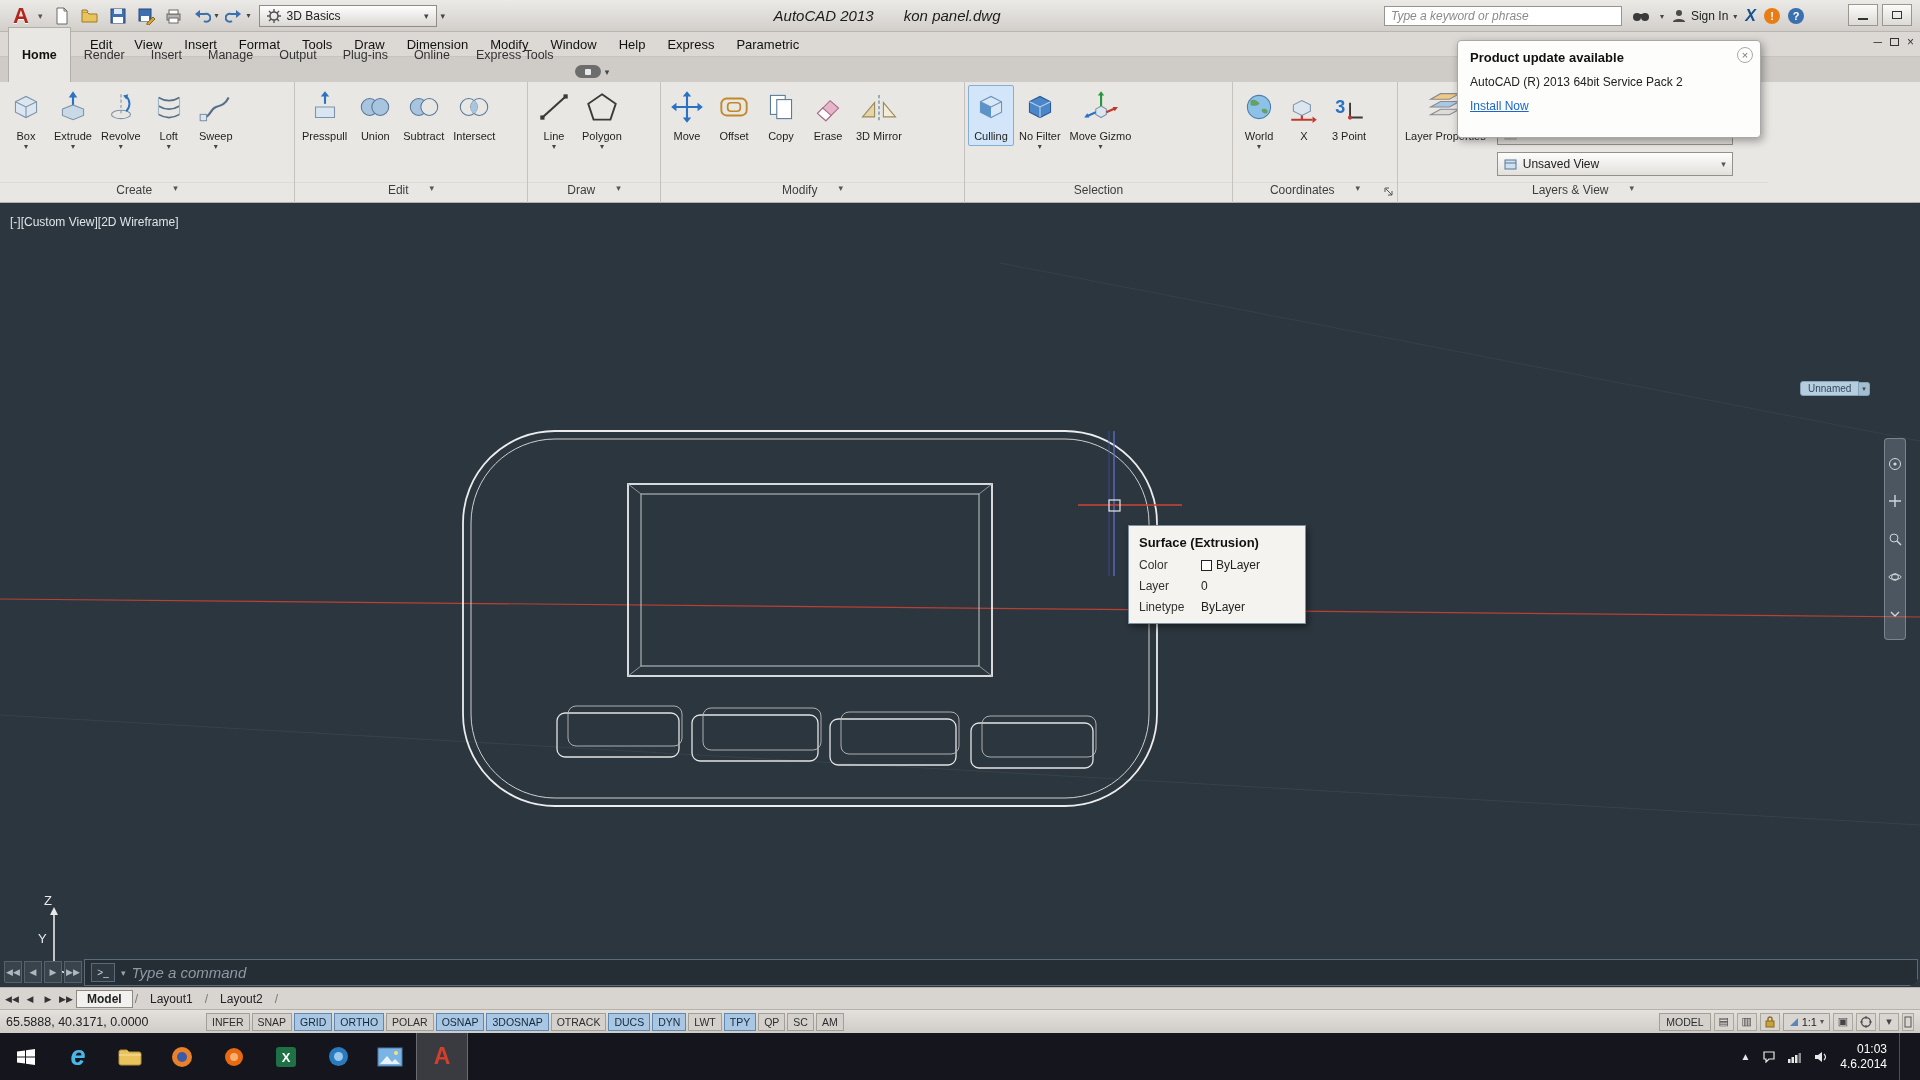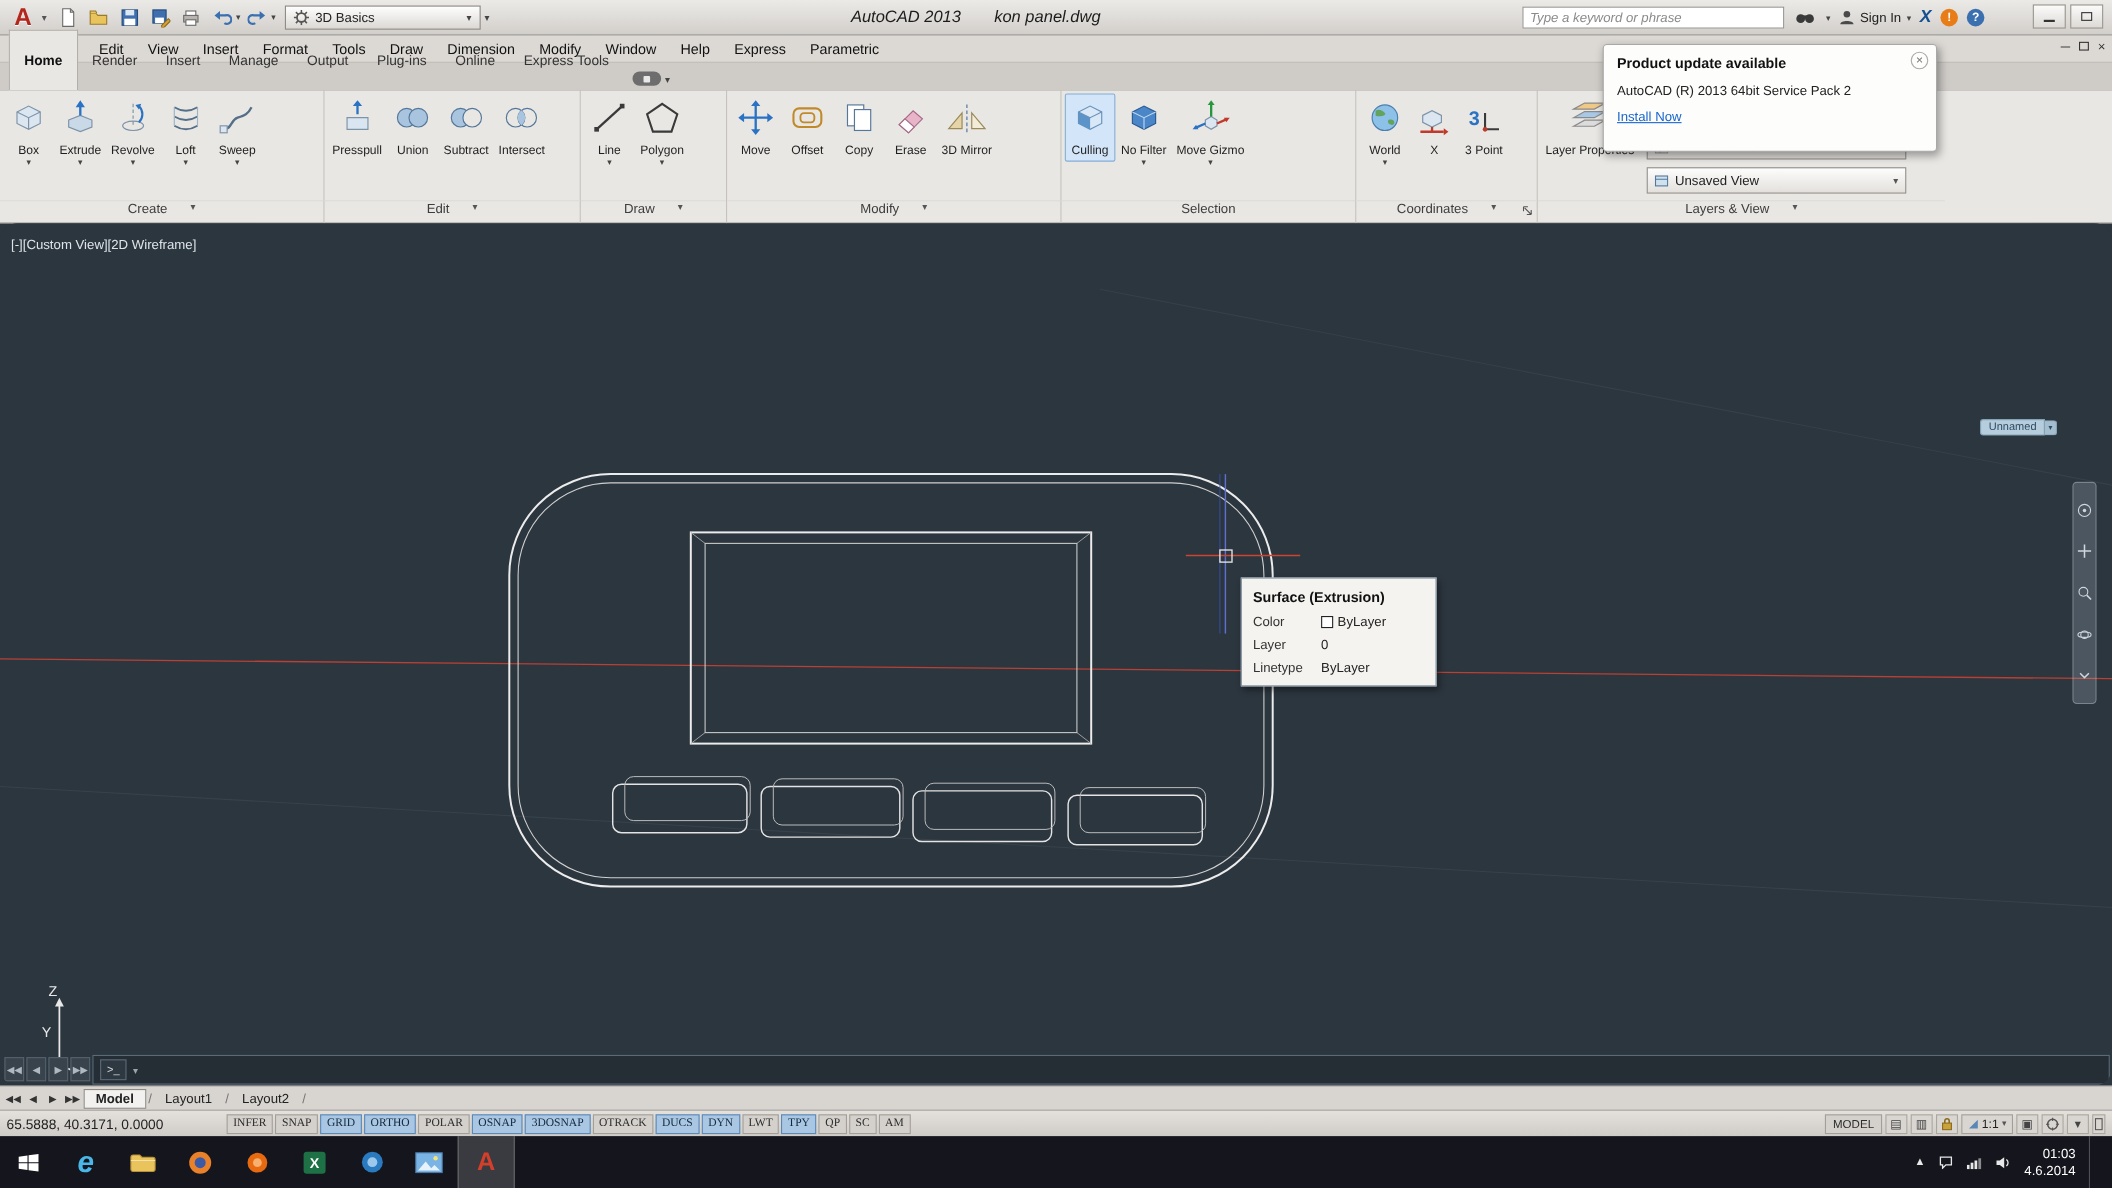--- a/index.html
+++ b/index.html
@@ -127,21 +127,21 @@
   .lnav{font-size:9px;color:#333;width:16px;height:16px;display:flex;align-items:center;justify-content:center;}
   .ltab{font-size:12px;color:#222;padding:1px 10px;}
   .ltab.active{background:#f2f1ef;border:1px solid #8d8a85;font-weight:bold;}
   .lslash{color:#777;font-size:12px;}
 
   
   .statusbar{position:absolute;left:0;top:1009px;width:1920px;height:24px;background:linear-gradient(#e4e1dd,#cfccc8);
     display:flex;align-items:center;padding:0 6px;border-top:1px solid #b5b2ad;}
   .coords{font-size:12.5px;color:#222;width:200px;}
   .toggles{display:flex;gap:2px;}
-  .tg{font-size:10.5px;color:#2d2d2d;padding:2px 5px;border:1px solid #a39f98;background:#d4d1cc;line-height:12px;font-family:Liberation Serif, serif;}
+  .tg{font-size:10.5px;color:#2d2d2d;padding:2px 5px;border:1px solid #a39f98;background:#d4d1cc;line-height:12px;}
   .tg.active{background:#a9c6e3;border-color:#5c88b6;color:#14293d;}
   .sb-right{margin-left:auto;display:flex;align-items:center;gap:3px;}
   .sbtn{font-size:10.5px;color:#2d2d2d;padding:2px 6px;border:1px solid #a39f98;background:#d4d1cc;line-height:12px;}
   .sbi{width:20px;height:18px;border:1px solid #aaa79f;background:#d9d6d2;display:flex;align-items:center;
     justify-content:center;font-size:11px;color:#444;}
   .scalebtn{display:flex;align-items:center;gap:3px;font-size:11px;color:#222;border:1px solid #a39f98;
     background:#d9d6d2;padding:1px 5px;height:18px;}
   .scalebtn .dd{font-size:8px;color:#555;}
 
   
@@ -672,20 +672,21 @@
     <div class="cmd-cluster">
       <span class="cbtn">◀◀</span>
       <span class="cbtn">◀</span>
       <span class="cbtn">▶</span>
       <span class="cbtn">▶▶</span>
     </div>
 
     <div class="cmdbar">
       <span class="cmd-prompt">&gt;_</span>
       <span class="cmd-dd">▾</span>
+      <input class="cmd-input" type="text" placeholder="Type a command" style="">
     </div>
 
     <div class="tooltip">
       <div class="ttitle">Surface (Extrusion)</div>
       <div class="trow">
         <span class="tl">Color</span>
         <span class="swatch"></span>
         <span>ByLayer</span>
       </div>
       <div class="trow">

